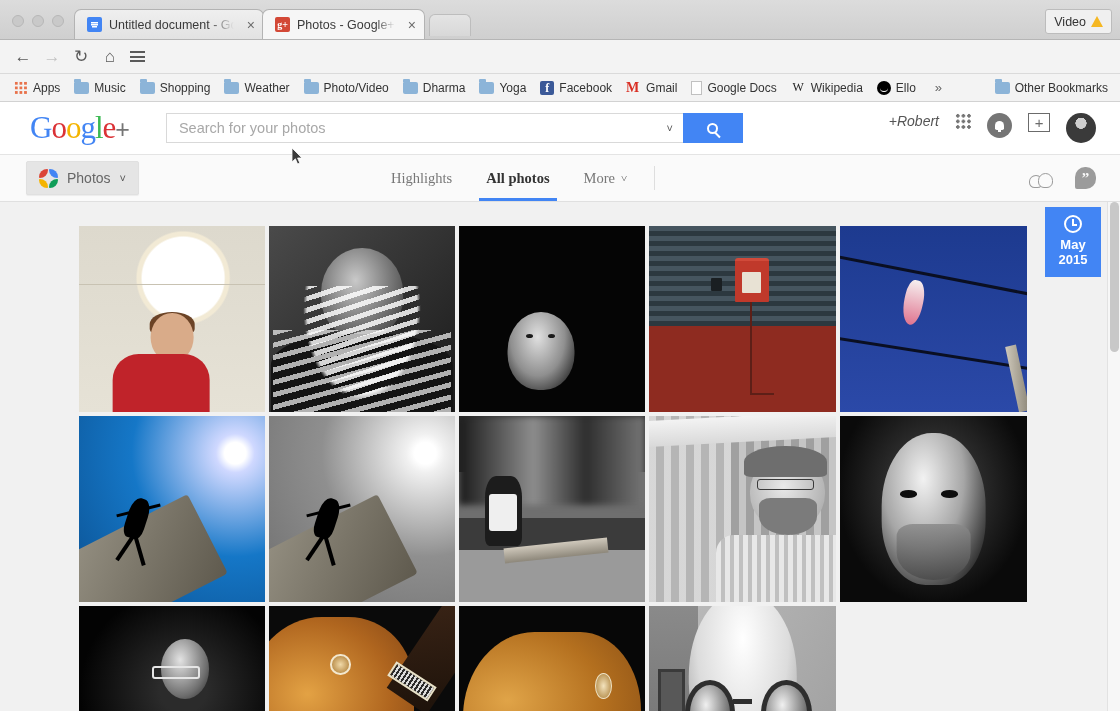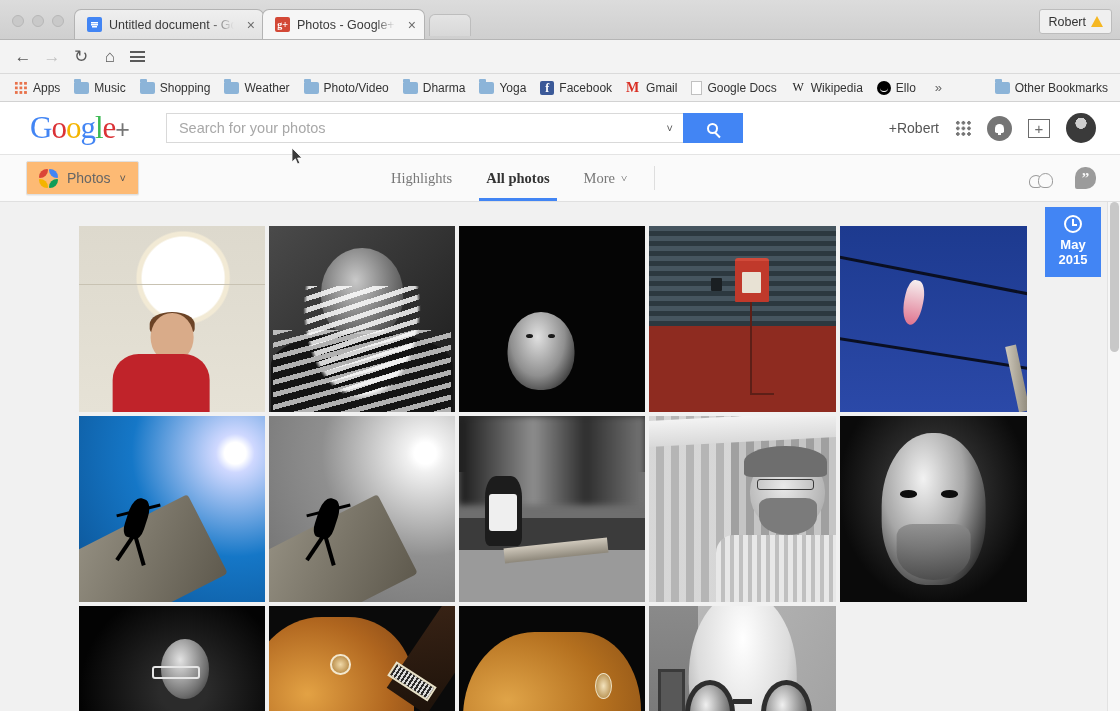--- a/index.html
+++ b/index.html
@@ -146,42 +146,42 @@
     width: 517px; height: 30px; border: 1px solid #d9d9d9; border-right: none;
     display: flex; align-items: center; justify-content: space-between;
     padding: 0 10px 0 12px; font-size: 14.5px; color: #a8a8a8;
   }
   .s-chev { color: #555; font-size: 11px; }
   .search-btn { width: 60px; height: 30px; background: #4285f4; display:flex; align-items:center; justify-content:center;}
   .mag { width: 11px; height: 11px; border: 2px solid #fff; border-radius: 50%; position: relative; }
   .mag::after { content:""; position:absolute; right:-5px; bottom:-4px; width: 7px; height: 2px;
                 background:#fff; transform: rotate(45deg); }
 
-  .hdr-right { margin-left: auto; display: flex; align-items: center; gap: 16px; padding-right: 6px;}
+  .hdr-right { margin-left: auto; display: flex; align-items: flex-start; gap: 16px; padding-right: 6px; font-style: italic;}
   .hdr-name { font-size: 14px; color: #555; }
   .ic-grid { width: 16px; height: 16px; background-image: radial-gradient(#757575 42%, transparent 44%);
              background-size: 5.6px 5.6px; }
   .ic-bell { width: 25px; height: 25px; border-radius: 50%; background: #757575;
              display: flex; align-items: center; justify-content: center; }
   .ic-bell span { width: 9px; height: 9px; background: #fff; border-radius: 5px 5px 2px 2px; position: relative;}
   .ic-bell span::after { content:""; position:absolute; bottom:-2px; left:3px; width:3px;height:2px;background:#fff;}
   .ic-share { width: 22px; height: 19px; border: 1.8px solid #6b6b6b; position: relative; }
   .ic-share::before { content:"+"; position: absolute; inset: 0; display:flex; align-items:center;
                       justify-content:center; font-size: 15px; color: #6b6b6b; line-height: 1;}
   .avatar { width: 30px; height: 30px; border-radius: 50%; overflow:hidden;
             background: radial-gradient(circle at 50% 34%, #cfcfcf 0 22%, #3a3a3a 23% 100%), #1b1b1b; }
 
   
   .gnav {
     height: 47px; background: #fafafa; border-bottom: 1px solid #e0e0e0;
     display: flex; align-items: center; padding: 0 18px; position: relative;
   }
   .photos-chip {
     display: flex; align-items: center; gap: 9px;
-    height: 32px; padding: 16px 12px; background: #fdba74;
+    height: 32px; padding: 16px 12px; background: #e5e5e5;
     border: 1px solid #e0e0e0; border-radius: 2px;
     font-size: 14px; color: #666; margin-left: 8px;
     box-shadow: 0 1px 1px rgba(0,0,0,.06);
   }
   .pinwheel { width: 19px; height: 19px; position: relative; flex: 0 0 19px; }
   .pinwheel i { position: absolute; width: 9px; height: 9px; border-radius: 9px 1px 9px 1px; }
   .pinwheel i:nth-child(1){ background:#db4437; left:0; top:0; transform: rotate(0deg);}
   .pinwheel i:nth-child(2){ background:#4285f4; right:0; top:0; transform: rotate(90deg);}
   .pinwheel i:nth-child(3){ background:#0f9d58; right:0; bottom:0; transform: rotate(180deg);}
   .pinwheel i:nth-child(4){ background:#f4b400; left:0; bottom:0; transform: rotate(270deg);}
@@ -389,21 +389,21 @@
 
     <div class="tab active">
       <span class="favicon fav-gplus">g+</span>
       <span class="tab-title">Photos - Google+</span>
       <span class="tab-close">×</span>
     </div>
 
     <div class="newtab"></div>
 
     <div class="profile-chip">
-      <span>Robert</span>
+      <span>Video</span>
       <span class="warn-tri"></span>
     </div>
   </div>
 
   <div class="toolbar">
     <div class="nav-btn">←</div>
     <div class="nav-btn dim">→</div>
     <div class="nav-btn">↻</div>
     <div class="nav-btn">⌂</div>
 

